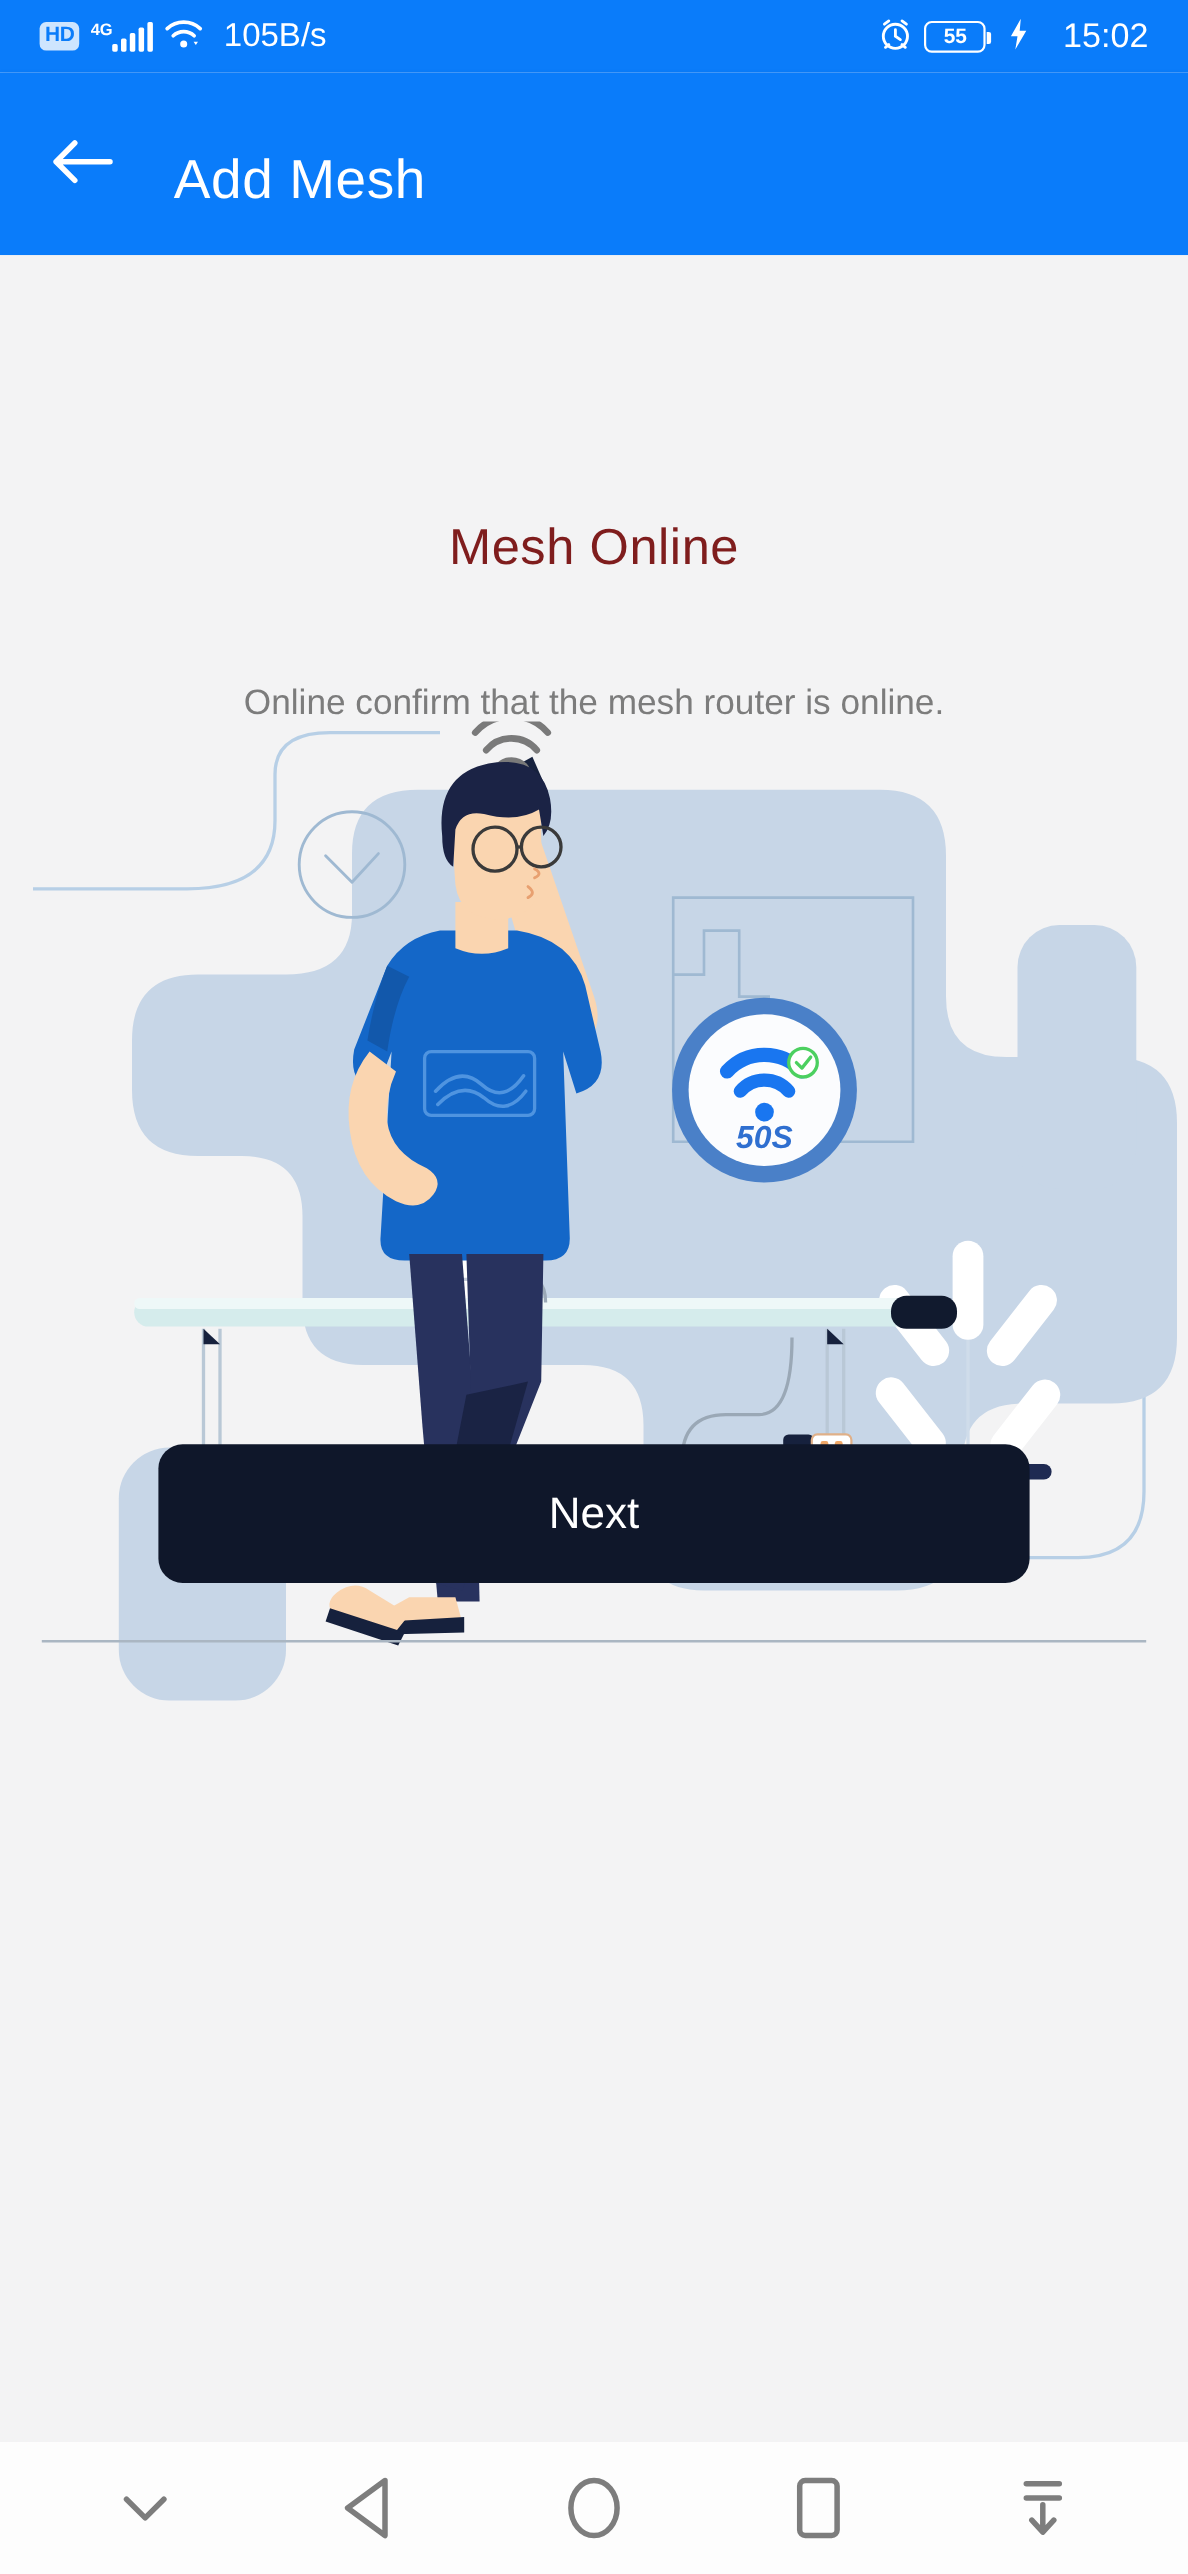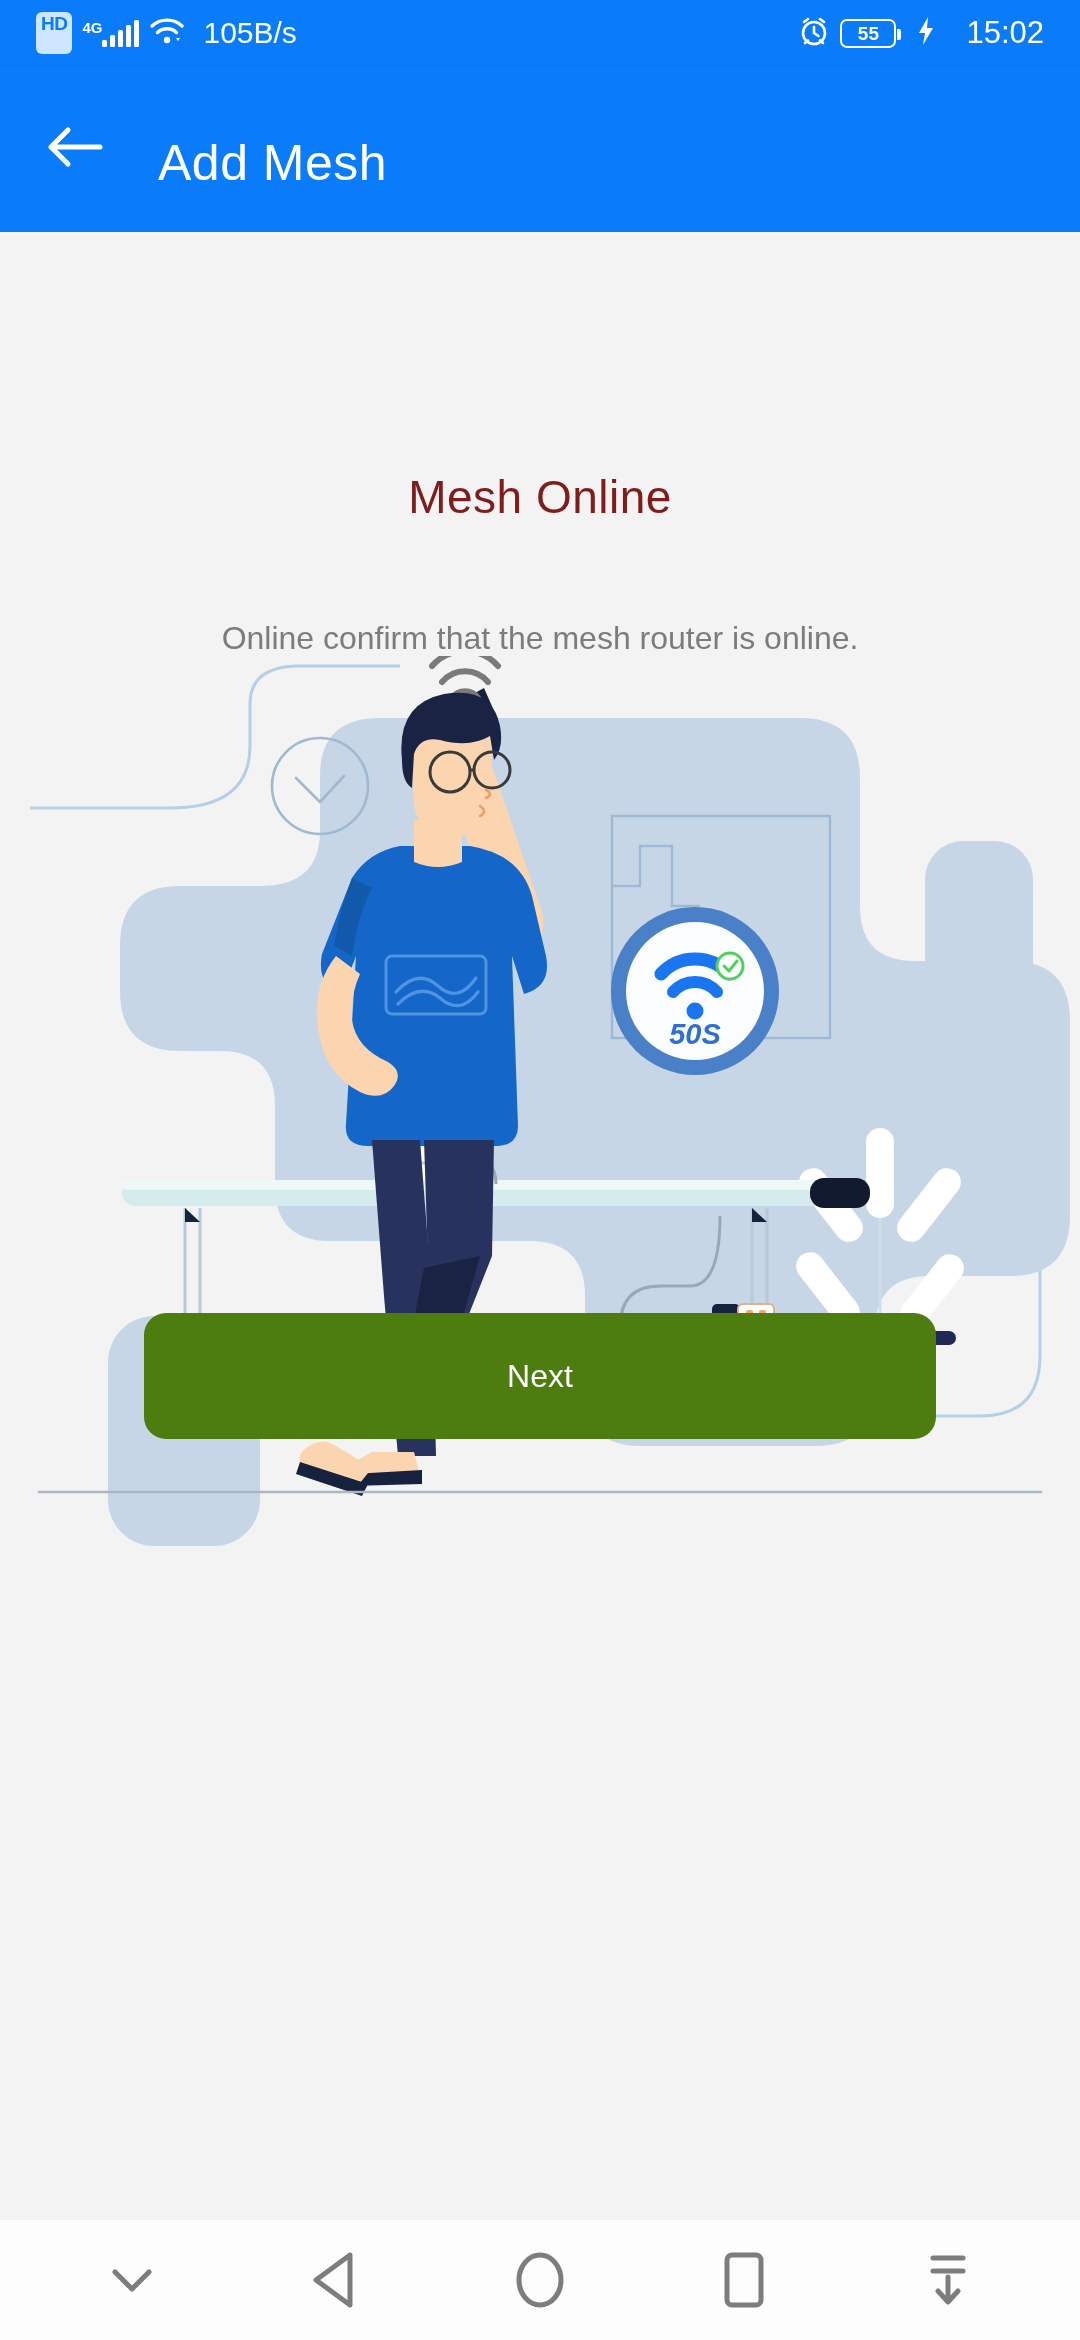--- a/index.html
+++ b/index.html
@@ -32,21 +32,21 @@
     display: flex;
     align-items: center;
     gap: 10px;
   }
   .hd-badge {
     background: rgba(255,255,255,0.80);
     color: #0a7cfa;
     font-size: 19px;
     font-weight: bold;
     border-radius: 6px;
-    padding: 2px 5px 21px 5px;
+    padding: 2px 5px 5px 5px;
     line-height: 1;
     letter-spacing: -0.5px;
   }
   .net-group {
     display: flex;
     align-items: flex-end;
     gap: 1px;
     position: relative;
     text-align: right;
   }
@@ -180,25 +180,25 @@
     font-style: italic;
   }
 
   
   .next-btn {
     position: absolute;
     left: 144px;
     top: 1081px;
     width: 792px;
     height: 126px;
-    background: #4d7c0f;
+    background: #0f172a;
     border-radius: 22px;
     border: none;
     color: #fff;
-    font-size: 32px;
+    font-size: 40px;
     font-family: "Liberation Sans", sans-serif;
     cursor: pointer;
     display: flex;
     align-items: center;
     justify-content: center;
   }
 
   
   .navbar {
     position: absolute;

